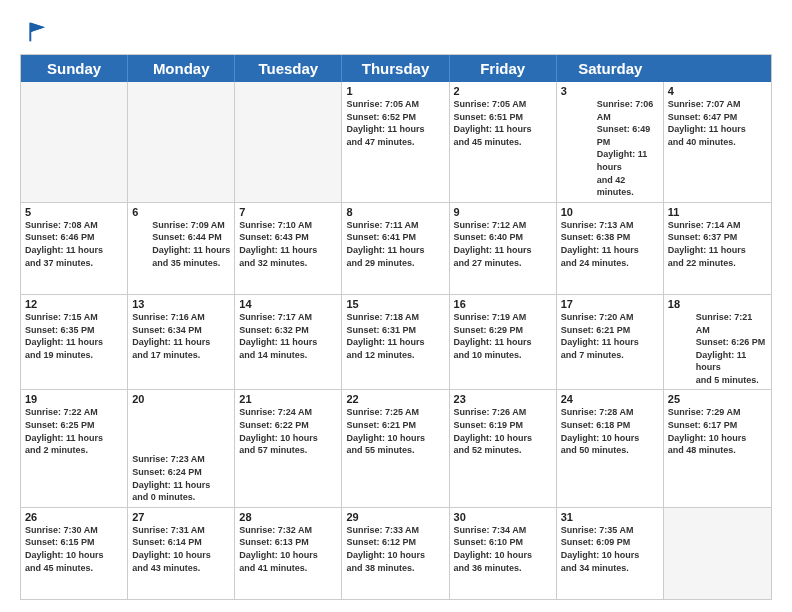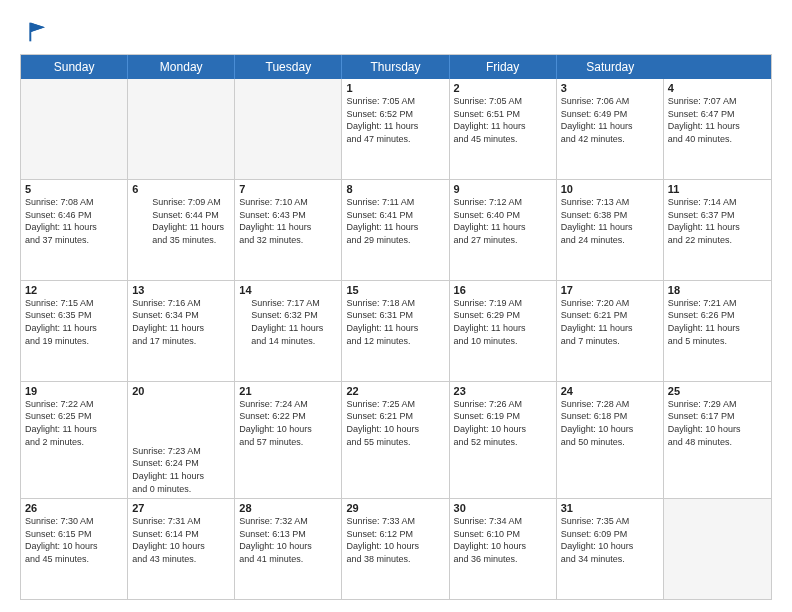--- a/index.html
+++ b/index.html
@@ -59,22 +59,22 @@
       flex-direction: column;
       border: 1px solid #ccc;
     }
     .cal-header {
       display: grid;
       grid-template-columns: repeat(7, 1fr);
       background: #2a6db5;
     }
     .cal-header-cell {
       color: #fff;
-      font-size: 12px;
-      font-weight: normal;
+      font-size: 15px;
+      font-weight: bold;
       text-align: center;
       padding: 5px 2px;
       border-right: 1px solid #4a8dd5;
     }
     .cal-header-cell:last-child { border-right: none; }
     .cal-body {
       flex: 1;
       display: flex;
       flex-direction: column;
     }
@@ -99,20 +99,21 @@
     .day-num {
       font-size: 11px;
       font-weight: bold;
       color: #222;
       margin-bottom: 1px;
     }
     .cell-info {
       font-size: 9px;
       line-height: 1.4;
       color: #333;
+      font-weight: bold;
     }
   </style>
 </head>
 <body>
 
 <div class="page">
   <div class="header">
     <div class="logo">
       <svg class="logo-icon" viewBox="0 0 36 36">
         <rect x="0" y="0" width="36" height="36" fill="white"></rect>
@@ -155,21 +156,21 @@
           </div>
           <div class="cal-cell">
             <div class="day-num">2</div>
             <div class="cell-info" style="white-space: pre-line;">Sunrise: 7:05 AM
 Sunset: 6:51 PM
 Daylight: 11 hours
 and 45 minutes.</div>
           </div>
           <div class="cal-cell">
             <div class="day-num">3</div>
-            <div class="cell-info" style="white-space: pre-line;">Sunrise: 7:06 AM
+            <div class="cell-info" style="white-space: pre-line; margin-left: 36px;">Sunrise: 7:06 AM
 Sunset: 6:49 PM
 Daylight: 11 hours
 and 42 minutes.</div>
           </div>
           <div class="cal-cell">
             <div class="day-num">4</div>
             <div class="cell-info" style="white-space: pre-line;">Sunrise: 7:07 AM
 Sunset: 6:47 PM
 Daylight: 11 hours
 and 40 minutes.</div>
@@ -236,21 +237,21 @@
           </div>
           <div class="cal-cell">
             <div class="day-num">13</div>
             <div class="cell-info" style="white-space: pre-line;">Sunrise: 7:16 AM
 Sunset: 6:34 PM
 Daylight: 11 hours
 and 17 minutes.</div>
           </div>
           <div class="cal-cell">
             <div class="day-num">14</div>
-            <div class="cell-info" style="white-space: pre-line; margin-left: 12px;">Sunrise: 7:17 AM
+            <div class="cell-info" style="white-space: pre-line;">Sunrise: 7:17 AM
 Sunset: 6:32 PM
 Daylight: 11 hours
 and 14 minutes.</div>
           </div>
           <div class="cal-cell">
             <div class="day-num">15</div>
             <div class="cell-info" style="white-space: pre-line;">Sunrise: 7:18 AM
 Sunset: 6:31 PM
 Daylight: 11 hours
 and 12 minutes.</div>
@@ -264,21 +265,21 @@
           </div>
           <div class="cal-cell">
             <div class="day-num">17</div>
             <div class="cell-info" style="white-space: pre-line;">Sunrise: 7:20 AM
 Sunset: 6:21 PM
 Daylight: 11 hours
 and 7 minutes.</div>
           </div>
           <div class="cal-cell">
             <div class="day-num">18</div>
-            <div class="cell-info" style="white-space: pre-line;">Sunrise: 7:21 AM
+            <div class="cell-info" style="white-space: pre-line; margin-left: 28px;">Sunrise: 7:21 AM
 Sunset: 6:26 PM
 Daylight: 11 hours
 and 5 minutes.</div>
           </div>
         </div>
         <div class="cal-row">
           <div class="cal-cell">
             <div class="day-num">19</div>
             <div class="cell-info" style="white-space: pre-line;">Sunrise: 7:22 AM
 Sunset: 6:25 PM

